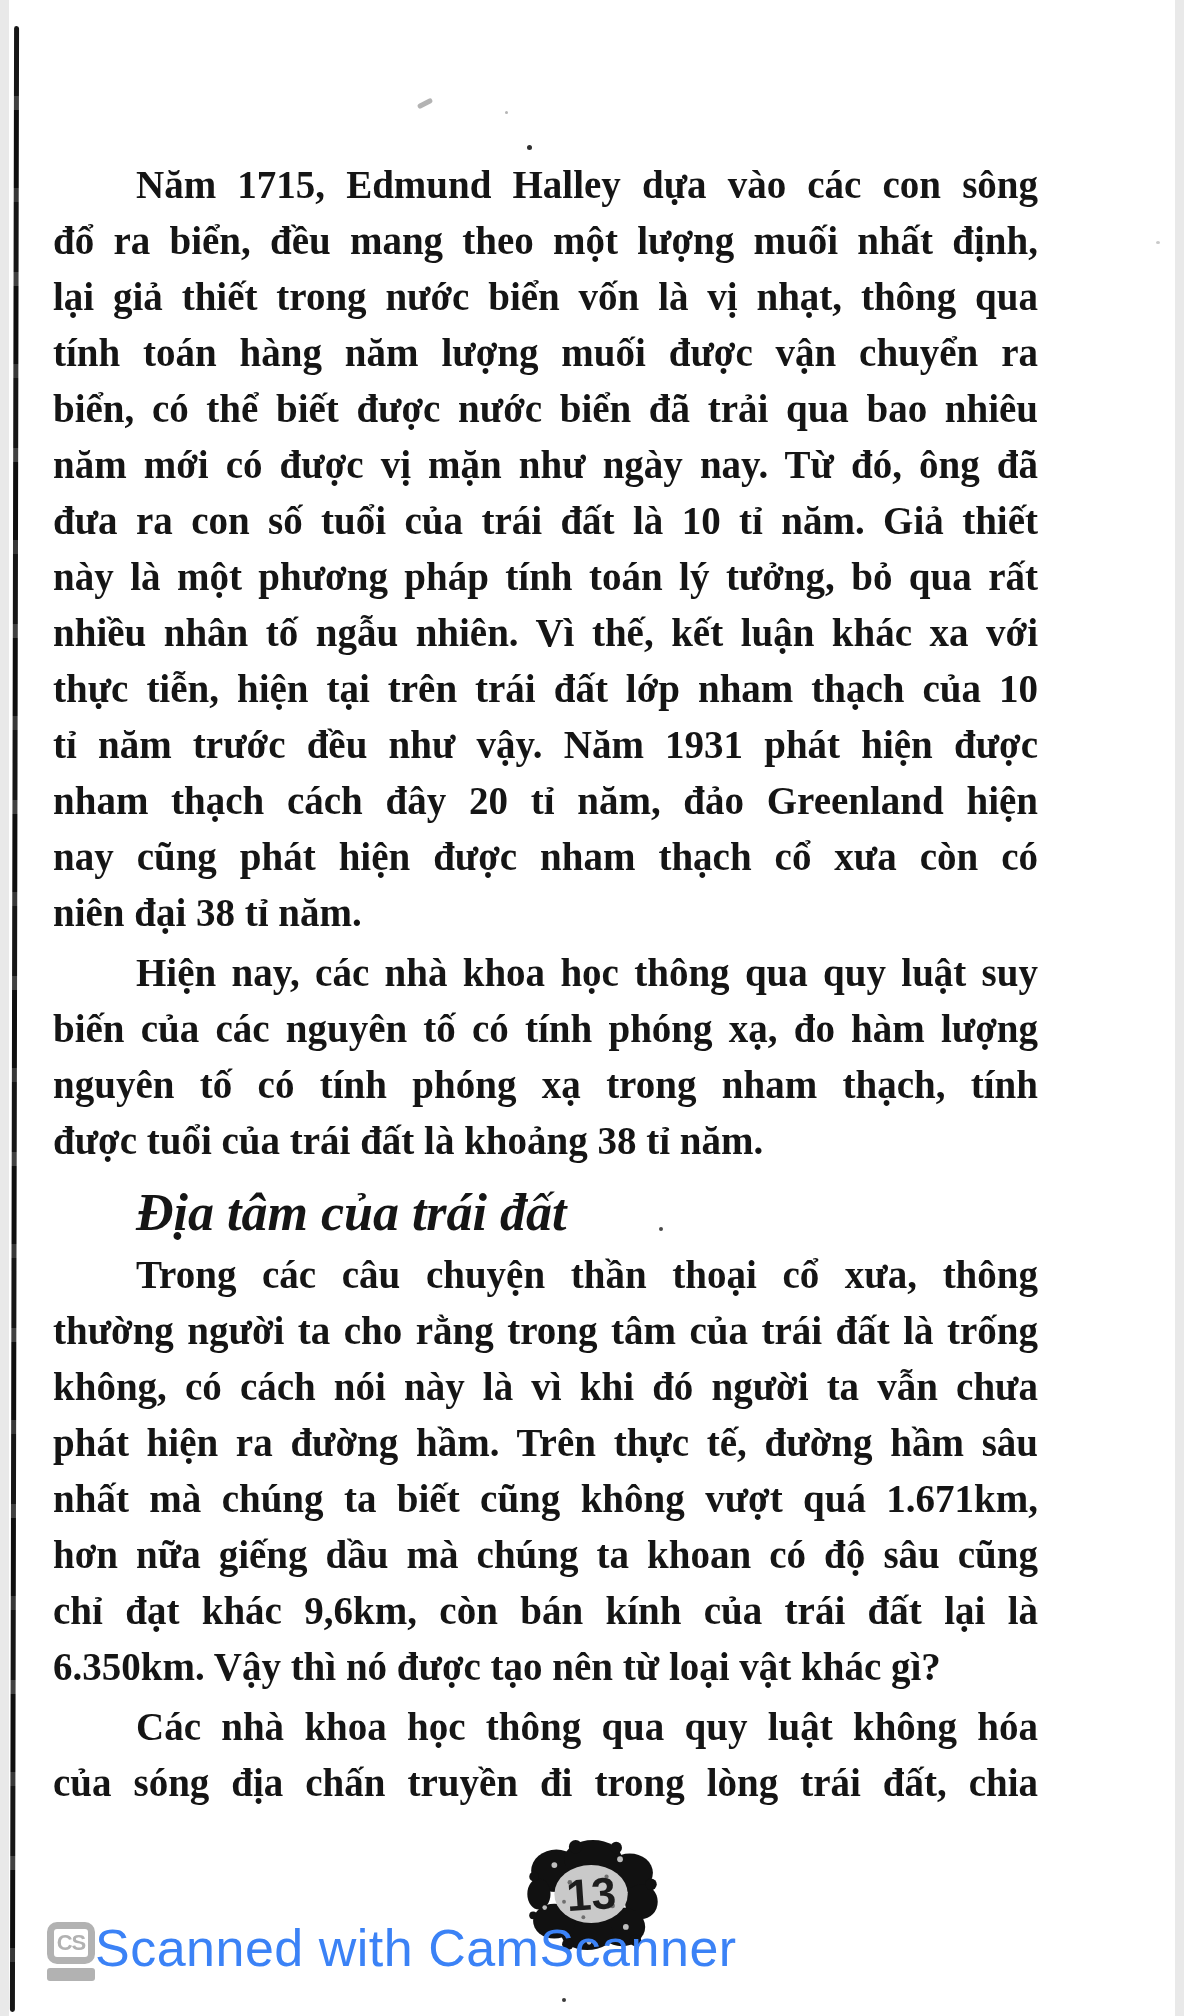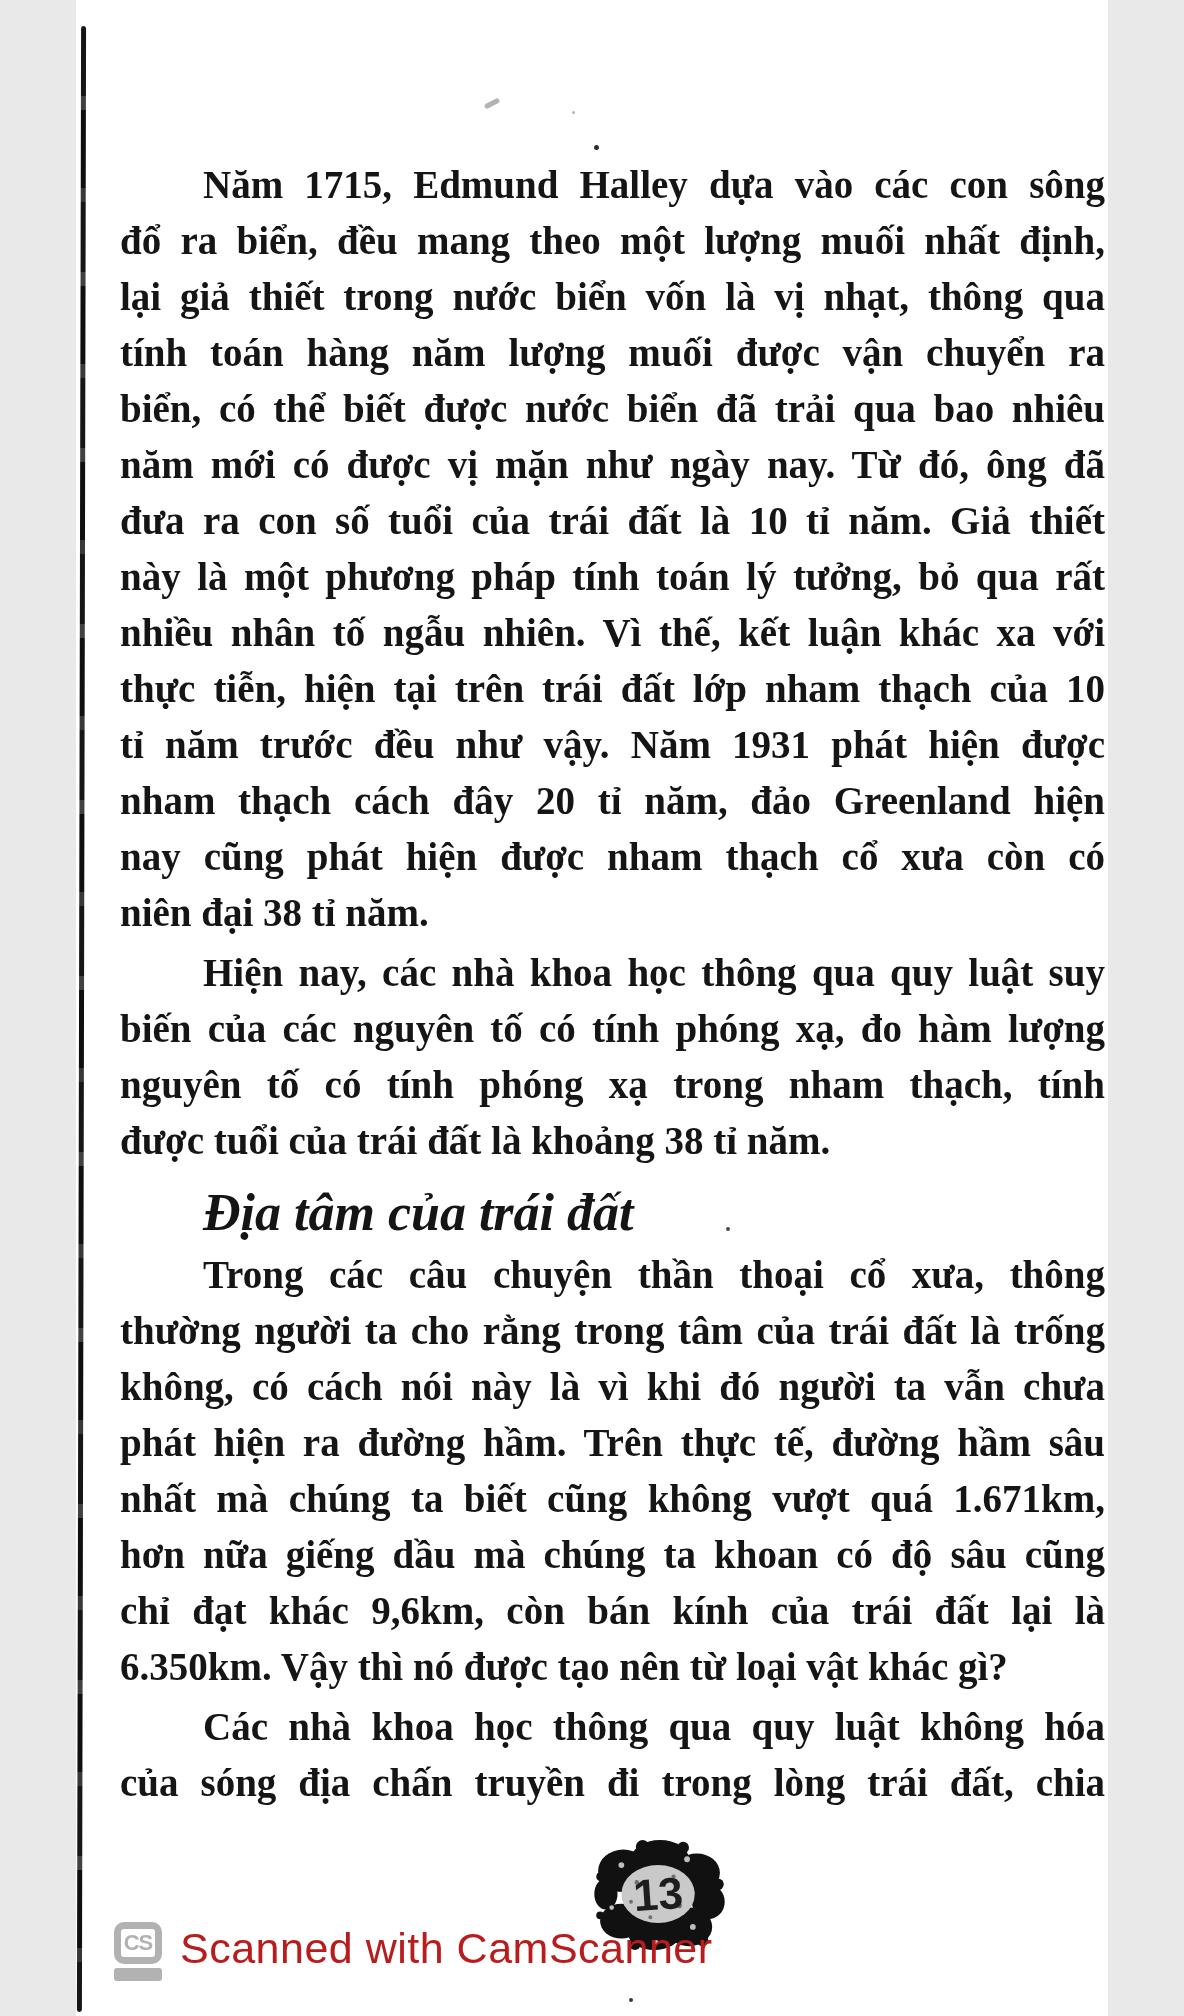--- a/index.html
+++ b/index.html
@@ -1,17 +1,17 @@
 <!DOCTYPE html>
 <html><head>
 <meta charset="utf-8">
 <style>
   html,body { margin:0; padding:0; background:#e9e9e9; }
   .page {
-    position:relative; width:1032px; height:2016px; margin:0 auto;
+    position:relative; width:1166px; height:2016px; margin:0 auto;
     background:#ffffff; overflow:hidden;
     font-family:"Liberation Serif","DejaVu Serif",serif;
   }
   
   .edge-line {
     position:absolute; left:3px; top:26px; width:5px; height:1986px;
     border-radius:3px; transform:rotate(0.12deg);
     background:repeating-linear-gradient(180deg,
       #161616 0px 70px, #414141 70px 84px,
       #0f0f0f 84px 162px, #383838 162px 176px);
@@ -31,32 +31,32 @@
   .line.last { text-align-last:left; }
   .para.heading { margin-top:16px; margin-bottom:6px; }
   .para.heading .line {
     font-style:italic; font-size:52px; text-align-last:left;
   }
   
   .stamp { position:absolute; left:518px; top:1838px; width:132px; height:114px; z-index:1; }
   
   .footer {
     position:absolute; left:38px; top:1922px; z-index:2;
-    display:flex; align-items:flex-start; gap:18px;
+    display:flex; align-items:flex-start; 
     font-family:"Liberation Sans","DejaVu Sans",sans-serif;
   }
   .cs-logo { flex:0 0 auto; }
   .cs-box {
     box-sizing:border-box; width:48px; height:42px;
     border:7px solid #b2b2b2; border-radius:10px;
     display:flex; align-items:center; justify-content:center;
     font-weight:bold; font-size:22px; color:#b2b2b2; letter-spacing:-1px;
   }
   .cs-bar { margin-top:4px; width:48px; height:13px; background:#b2b2b2; border-radius:3px; }
-  .watermark { font-size:43px; line-height:52px; color:#b91c1c; letter-spacing:0.5px; }
+  .watermark { font-size:52px; line-height:52px; color:#3b82f6; letter-spacing:0.5px; }
   
   .speck { position:absolute; border-radius:50%; }
   .speck.s1 { left:408px; top:101px; width:16px; height:5px; background:#9a9a9a;
               border-radius:3px; transform:rotate(-28deg); opacity:.75; }
   .speck.s2 { left:518px; top:145px; width:5px; height:5px; background:#2f2f2f; }
   .speck.s3 { left:496px; top:111px; width:3px; height:3px; background:#b5b5b5; }
   .speck.s4 { left:650px; top:1227px; width:4px; height:4px; background:#4a4a4a; }
   .speck.s5 { left:553px; top:1998px; width:4px; height:4px; background:#3a3a3a; }
   .speck.s6 { left:1147px; top:241px; width:4px; height:3px; background:#c9c9c9; }
   .speck.s7 { left:912px; top:238px; width:3px; height:3px; background:#d2d2d2; }

